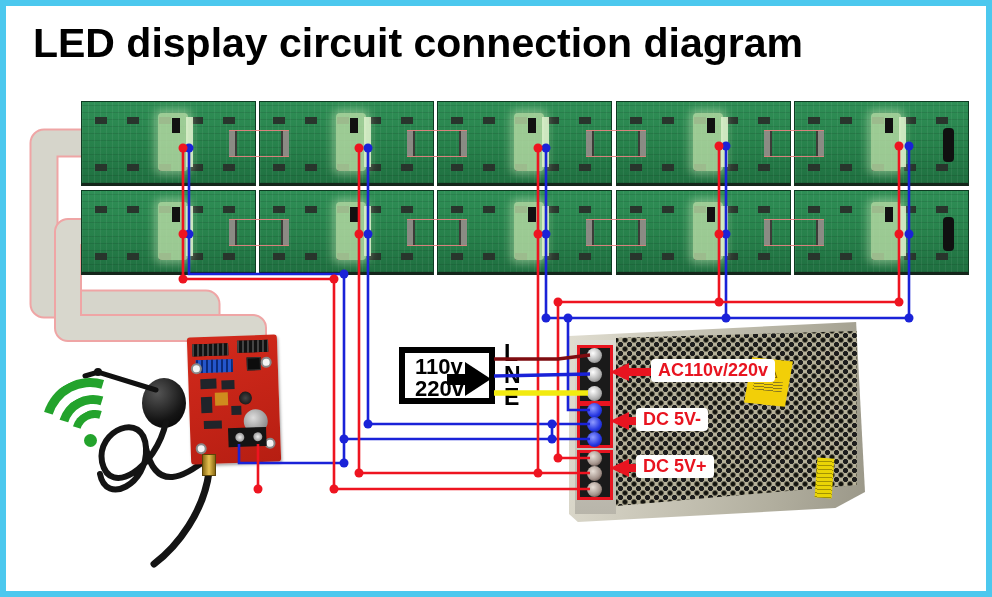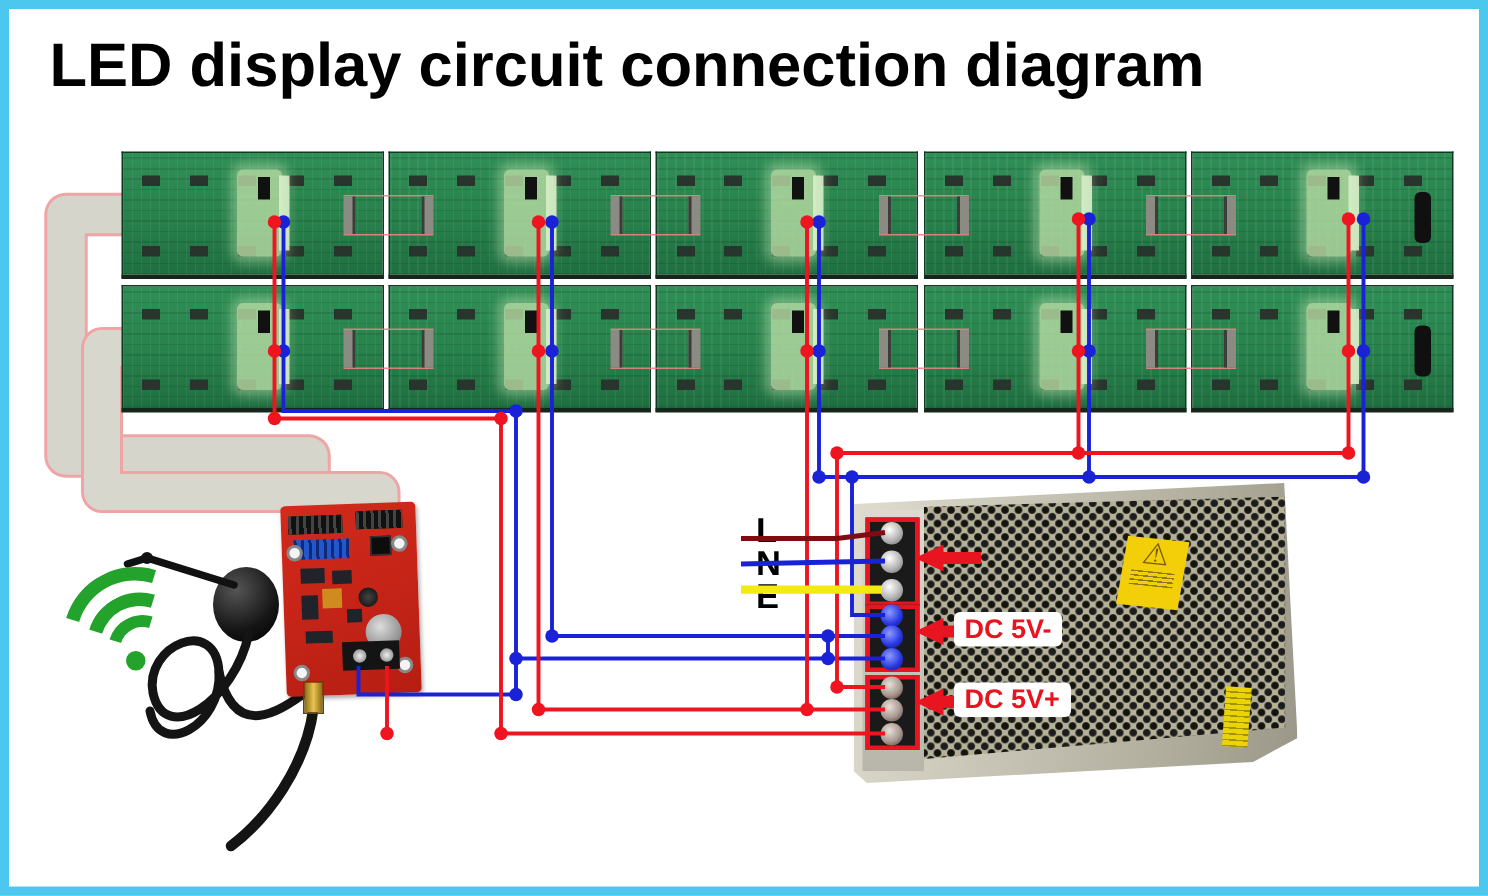--- a/index.html
+++ b/index.html
@@ -220,20 +220,26 @@
     <div class="ic" style="left:14px;top:84px;width:18px;height:8px;"></div>
     <div class="gold"></div>
     <div class="cap"></div>
     <div class="batt"></div>
     <div class="term"></div>
     <div class="scr" style="left:45px;"></div>
     <div class="scr" style="left:63px;"></div>
   </div>
   <div class="abs" id="sma"></div>
 
+  <div class="abs" id="acbox">
+    <div class="t" style="top:2px;">110v</div>
+    <div class="t" style="top:24px;">220v</div>
+    <div id="arrow-shaft"></div>
+    <div id="arrow-head"></div>
+  </div>
   <div class="abs lne" style="top:334px;">L</div>
   <div class="abs lne" style="top:356px;">N</div>
   <div class="abs lne" style="top:378px;">E</div>
 
   <div class="abs" id="psu">
     <div class="mesh"></div>
     <div class="strip"></div>
     <div class="group" style="top:23px;height:59px;"></div>
     <div class="group" style="top:81px;height:45px;"></div>
     <div class="group" style="top:128px;height:50px;"></div>
@@ -326,20 +332,21 @@
           <circle cx="893" cy="228" r="4.5"></circle>
           <circle cx="893" cy="296" r="4.5"></circle>
         <circle cx="552" cy="296" r="4.5"></circle>
           <circle cx="552" cy="452" r="4.5"></circle>
       </g>
     </g>
   </svg>
 
   <div class="larrow" style="left:604px;top:357px;"></div>
   <div class="lshaft" style="left:620px;top:362px;width:28px;"></div>
+  <div class="pill" style="left:645px;top:353px;">AC110v/220v</div>
   <div class="larrow" style="left:604px;top:406px;"></div>
   <div class="lshaft" style="left:620px;top:411px;width:12px;"></div>
   <div class="pill" style="left:630px;top:402px;">DC 5V-</div>
   <div class="larrow" style="left:604px;top:453px;"></div>
   <div class="lshaft" style="left:620px;top:458px;width:12px;"></div>
   <div class="pill" style="left:630px;top:449px;">DC 5V+</div>
 
 </div>
 
 </body></html>

